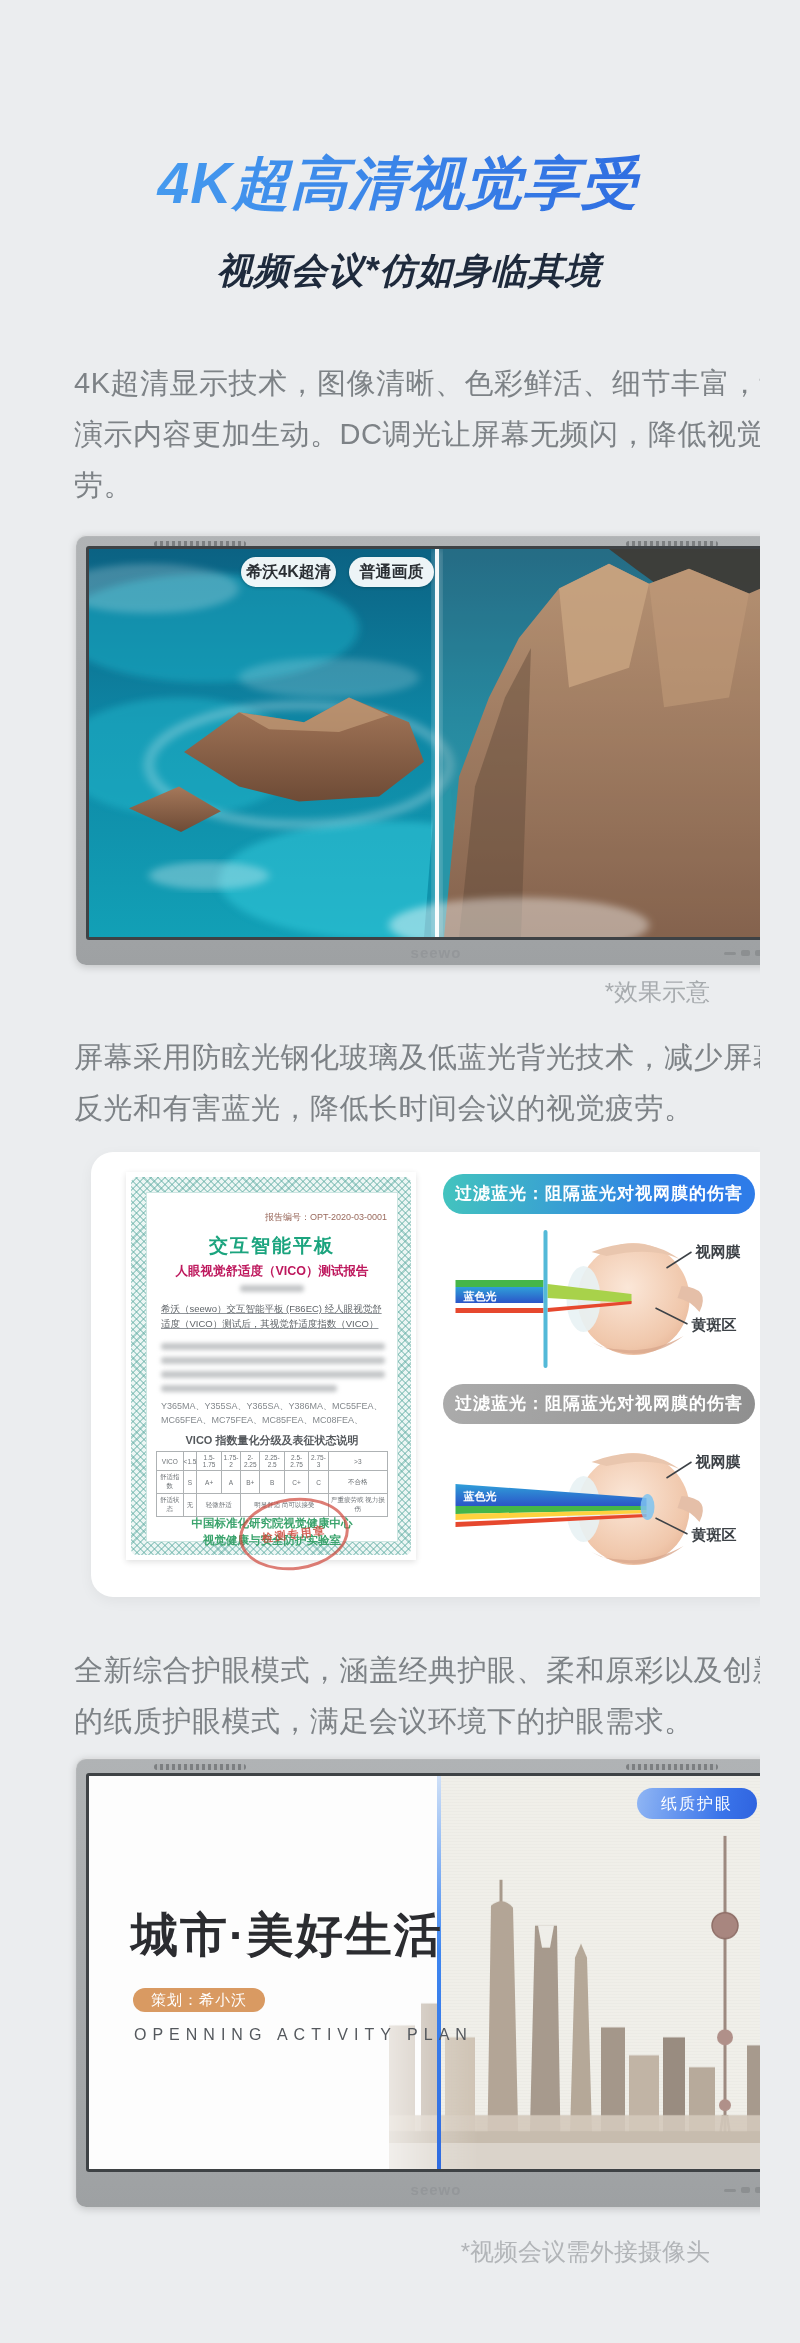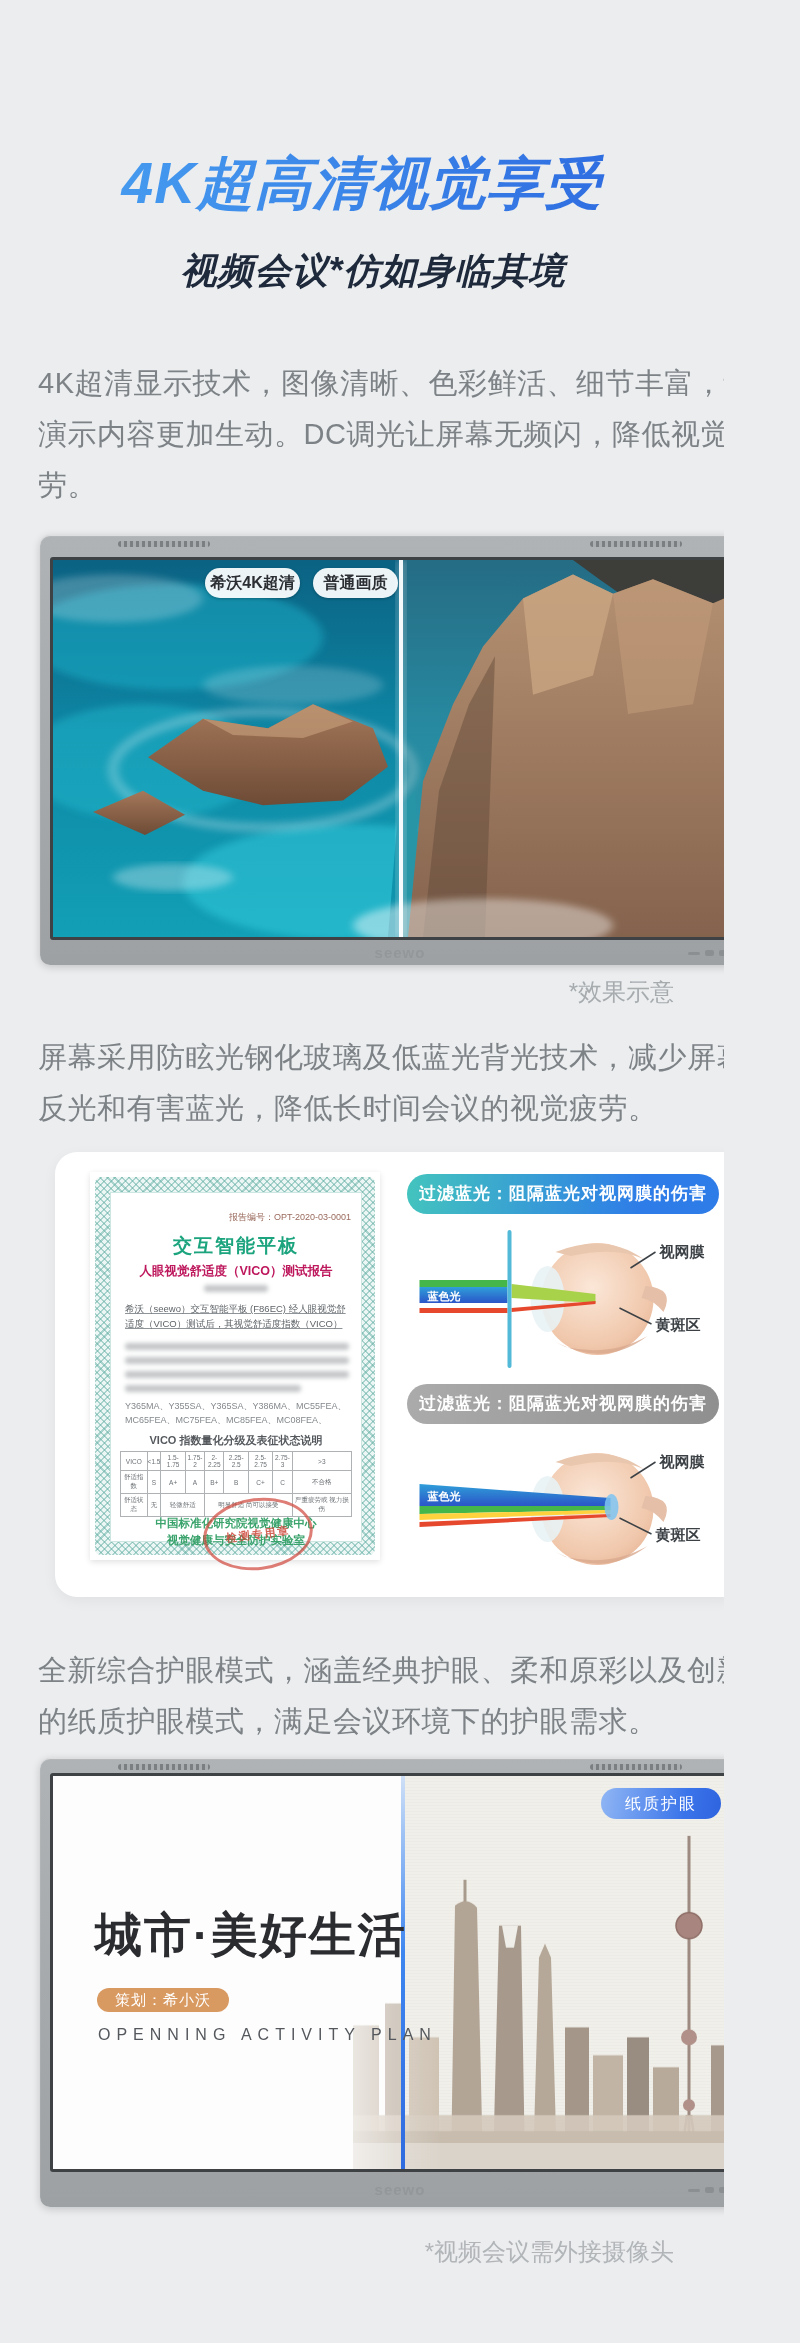--- a/index.html
+++ b/index.html
@@ -1,17 +1,17 @@
 <!DOCTYPE html>
 <html><head>
 <meta charset="utf-8">
 <style>
   html,body{margin:0;padding:0;background:#ebedef;}
   #page{position:relative;width:724px;height:2343px;background:#ebedef;overflow:hidden;
-        font-family:"Liberation Sans","DejaVu Sans",sans-serif;}
+        font-family:"Liberation Sans","DejaVu Sans",sans-serif;margin-left:36px;}
   .abs{position:absolute;}
 
   
   .hero-title{left:0;right:0;top:146px;text-align:center;font-size:57px;font-weight:800;font-style:italic;
     letter-spacing:1px;background:linear-gradient(90deg,#4aa5f2,#2a63de);
     -webkit-background-clip:text;background-clip:text;color:transparent;}
   .hero-sub{left:0;right:0;top:247px;text-align:center;font-size:36px;font-weight:800;font-style:italic;
     color:#1e2a3c;letter-spacing:1px;padding-left:22px;}
 
   .para{left:38px;width:726px;font-size:29px;line-height:51px;color:#7d8286;letter-spacing:.5px;}
@@ -90,21 +90,21 @@
 <div id="page">
 
   <div class="abs hero-title">4K超高清视觉享受</div>
   <div class="abs hero-sub">视频会议*仿如身临其境</div>
 
   <div class="abs para" style="top:358px;">4K超清显示技术，图像清晰、色彩鲜活、细节丰富，让演示内容更加生动。DC调光让屏幕无频闪，降低视觉疲劳。</div>
 
   <div class="abs display" style="top:535px;height:430px;">
     <div class="grille" style="left:78px;"></div>
     <div class="grille" style="right:78px;"></div>
-    <div class="screen" style="top:22px;bottom:25px;">
+    <div class="screen" style="top:11px;bottom:25px;">
       <svg width="100%" height="100%" viewBox="0 0 694 392" preserveAspectRatio="none">
         <defs>
           <linearGradient id="sea" x1="0" y1="0" x2="0" y2="1">
             <stop offset="0" stop-color="#0b6283"></stop>
               <stop offset=".45" stop-color="#0e86a4"></stop>
               <stop offset="1" stop-color="#12a0b6"></stop>
           </linearGradient>
           <linearGradient id="rockL" x1="0" y1="0" x2="0" y2="1">
             <stop offset="0" stop-color="#a5785a"></stop>
               <stop offset="1" stop-color="#6e4b36"></stop>

